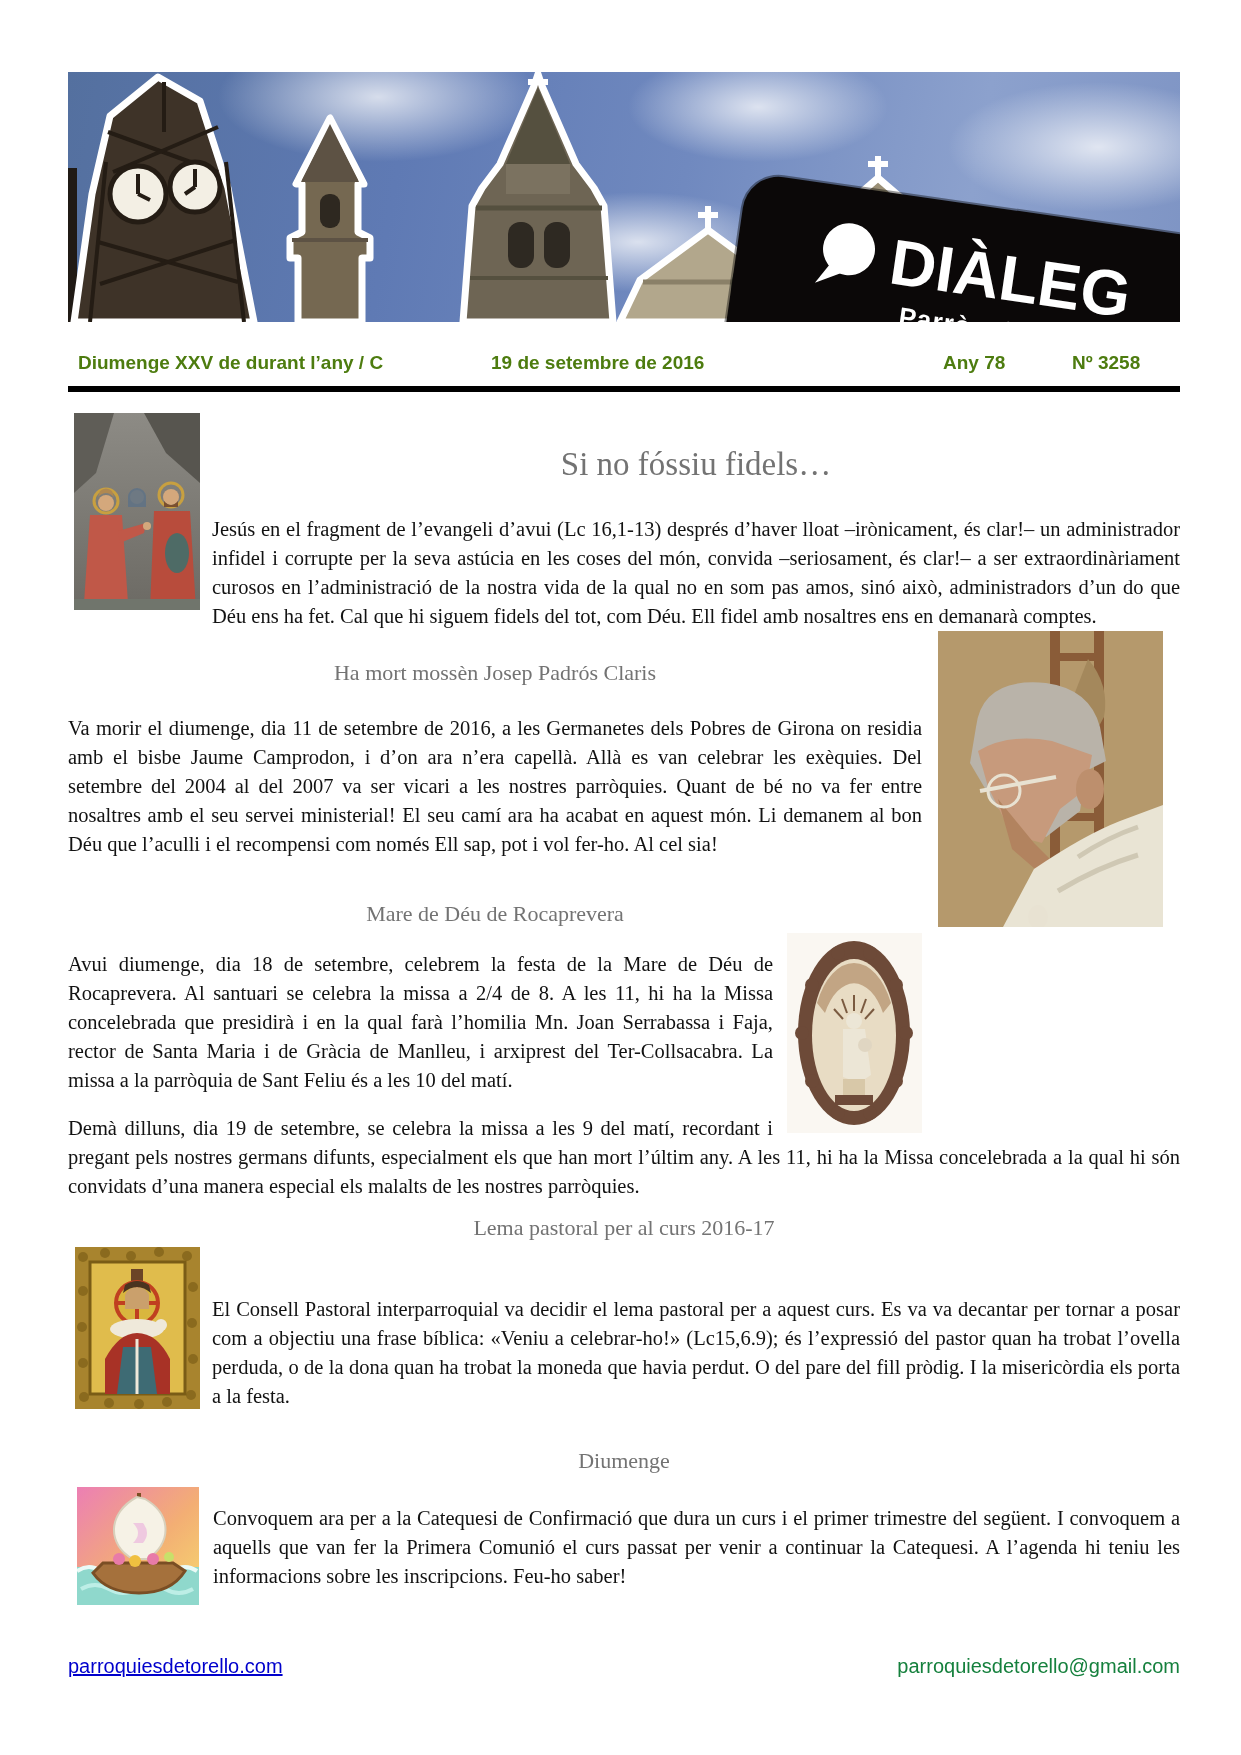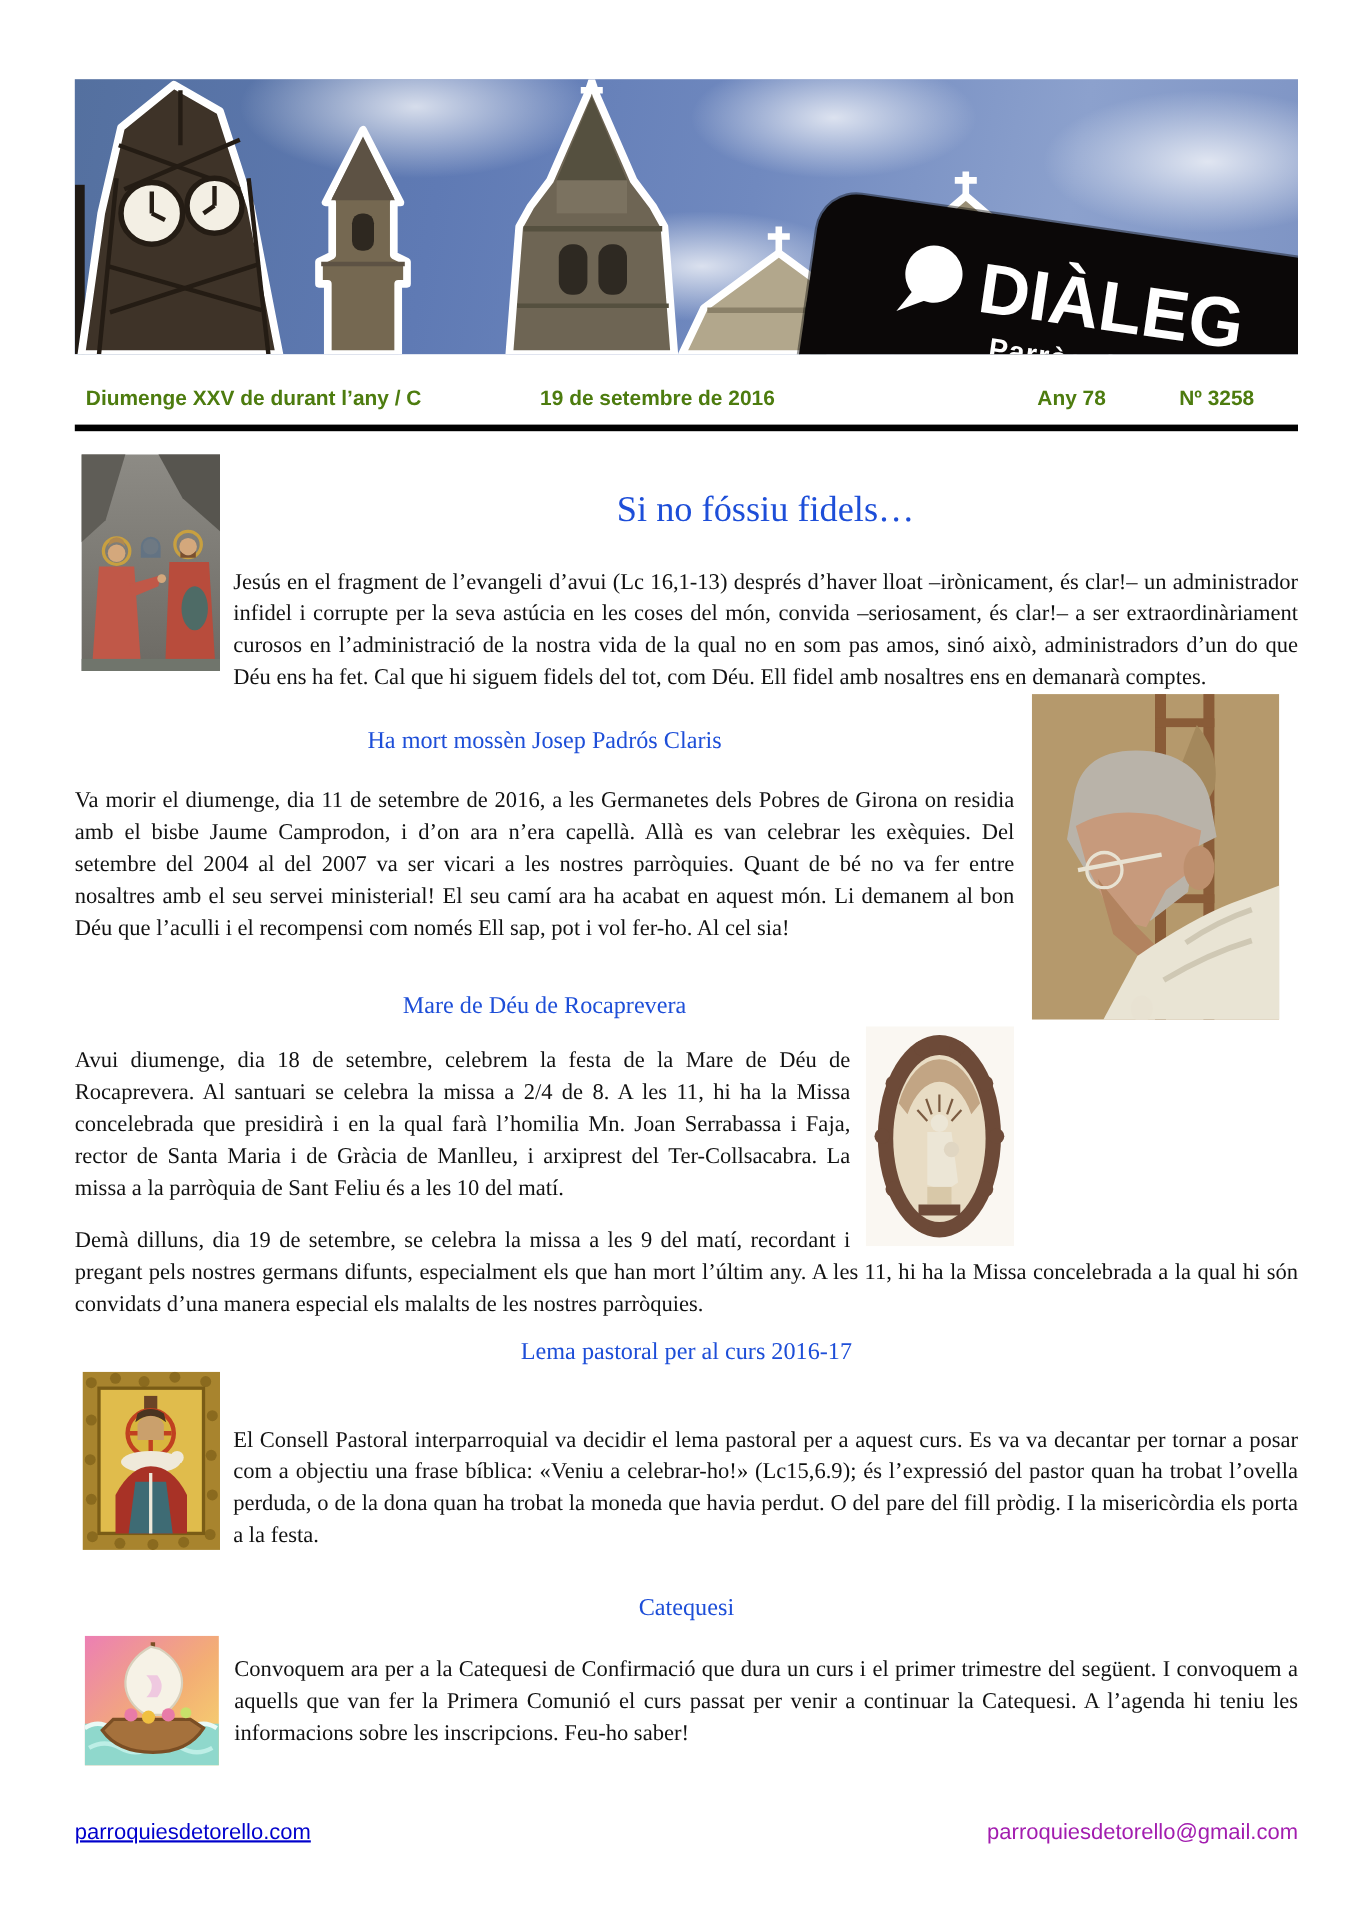--- a/index.html
+++ b/index.html
@@ -27,21 +27,21 @@
   
   .dateline{position:absolute;left:68px;top:352px;width:1112px;height:26px;
             font-family:"Liberation Sans",sans-serif;font-weight:bold;font-size:19px;color:#4d7c0f;}
   .dateline span{position:absolute;top:0;white-space:nowrap;}
   .dl-1{left:10px;} .dl-2{left:423px;} .dl-3{left:875px;} .dl-4{left:1004px;}
   .rule{position:absolute;left:68px;top:386px;width:1112px;height:6px;background:#000;}
 
   
   .content{position:absolute;left:68px;top:396px;width:1112px;
            font-size:20.5px;line-height:29px;text-align:justify;}
-  .content h1,.content h2{font-weight:normal;text-align:center;color:#1d4ed8;}
+  .content h1,.content h2{font-weight:normal;text-align:center;color:#737373;}
   .content h1{font-size:33px;line-height:40px;margin:48px 0 31px;}
   .content h2{font-size:22px;line-height:38px;}
   .content p{margin:0;}
 
   .img-fresco{float:left;margin:17px 12px 8px 6px;}
   .img-priest{float:right;margin:0 17px 45px 16px;}
   .img-madonna{float:right;margin:0 0 6px 14px;}
   .img-icon{float:left;margin:0 12px 10px 7px;}
   .img-boat{float:left;margin:7px 14px 10px 9px;}
 
@@ -52,21 +52,21 @@
   .p-avui{margin-top:17px !important;}
   .p-dema{margin-top:19px !important;}
   .p-consell{margin-top:48px !important;}
   .p-convoquem{margin-top:24px !important;}
 
   
   .footer{position:absolute;left:68px;top:1655px;width:1112px;display:flex;
           justify-content:space-between;align-items:flex-end;
           font-family:"Liberation Sans",sans-serif;font-size:20px;}
   .website{color:#0000cc;text-decoration:underline;}
-  .email{color:#a21caf;text-decoration:none;}
+  .email{color:#15803d;text-decoration:none;}
 </style>
 </head>
 <body>
 
 <div class="page">
 
   <div class="masthead">
     <div class="cloud" style="left:150px;top:-40px;width:320px;height:130px;"></div>
     <div class="cloud" style="left:430px;top:120px;width:280px;height:100px;"></div>
     <div class="cloud" style="left:560px;top:-20px;width:260px;height:110px;"></div>
@@ -285,21 +285,21 @@
       <path d="M48,46 q14,-12 28,0 l-2,-8 q-12,-8 -24,0 z" fill="#4a3420"></path>
       <ellipse cx="62" cy="82" rx="27" ry="10" fill="#efe9da"></ellipse>
       <circle cx="86" cy="78" r="6" fill="#efe9da"></circle>
       <path d="M30,112 q14,-26 32,-26 q20,0 33,26 l0,35 -65,0 z" fill="#a83226"></path>
       <path d="M48,100 l28,0 6,47 -40,0 z" fill="#3e6b74"></path>
       <line x1="62" y1="92" x2="62" y2="147" stroke="#efe9da" stroke-width="3"></line>
     </svg>
 
     <p class="p-consell">El Consell Pastoral interparroquial va decidir el lema pastoral per a aquest curs. Es va va decantar per tornar a posar com a objectiu una frase bíblica: «Veniu a celebrar-ho!» (Lc15,6.9); és l’expressió del pastor quan ha trobat l’ovella perduda, o de la dona quan ha trobat la moneda que havia perdut. O del pare del fill pròdig. I la misericòrdia els porta a la festa.</p>
 
-    <h2 class="t-cate">Catequesi</h2>
+    <h2 class="t-cate">Diumenge</h2>
 
     <svg class="img-boat" width="122" height="118" viewBox="0 0 122 118">
       <rect width="122" height="118" fill="url(#sunset)"></rect>
       <rect x="0" y="80" width="122" height="38" fill="#8fd8cc"></rect>
       <path d="M0,84 q12,-8 24,0 t24,0 t24,0 t24,0 t24,0" stroke="#eafaf6" stroke-width="4" fill="none"></path>
       <path d="M4,102 q14,-8 28,0 t28,0 t28,0 t28,0" stroke="#bdeee6" stroke-width="4" fill="none"></path>
       <line x1="62" y1="6" x2="62" y2="82" stroke="#7a4e24" stroke-width="4"></line>
       <path d="M60,10 C30,26 30,58 56,72 L70,72 C94,58 96,28 68,12 Z" fill="#f6f2e6" stroke="#d8d0bc" stroke-width="2"></path>
       <path d="M56,36 q10,10 0,20 l10,0 q8,-10 0,-20 z" fill="#efc9e0"></path>
       <path d="M16,86 Q30,106 62,106 Q94,106 108,84 L96,76 L26,76 Z" fill="#a5713c" stroke="#7a4e24" stroke-width="3"></path>

